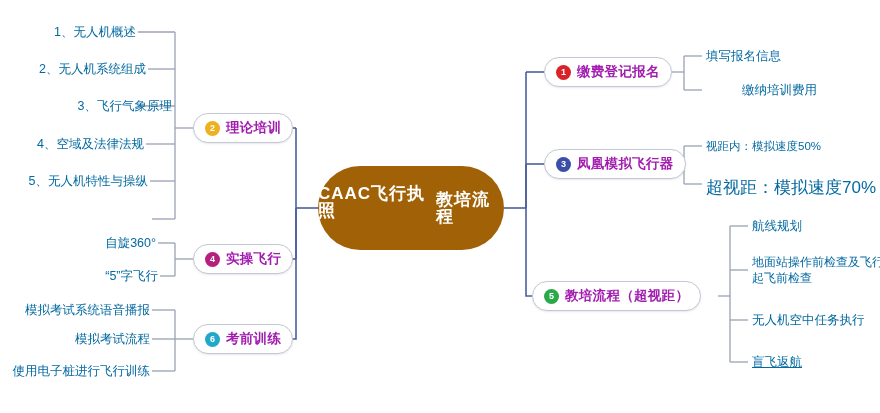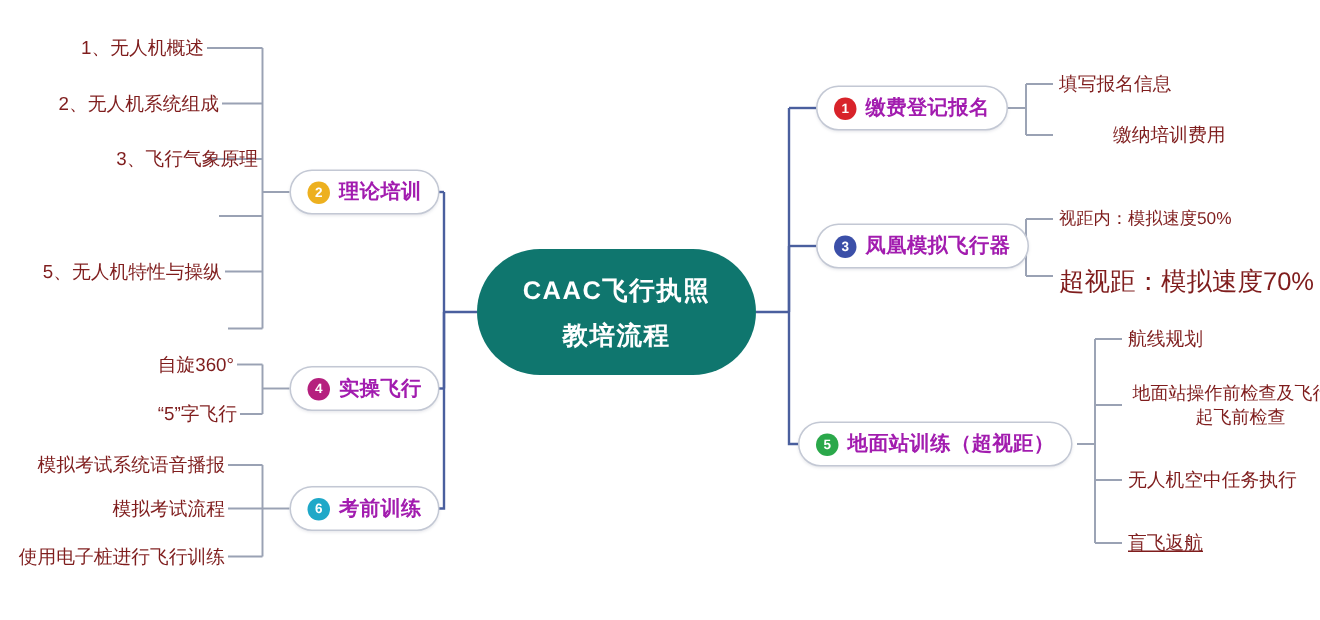--- a/index.html
+++ b/index.html
@@ -11,23 +11,23 @@
     position:relative;
   }
   #canvas{position:absolute;left:0;top:0;width:880px;height:413px;}
   svg.links{position:absolute;left:0;top:0;width:880px;height:413px;pointer-events:none;}
 
   
   .center-node{
     position:absolute;
     left:318px;top:166px;
     width:186px;height:84px;
-    background:#0f766e;
+    background:#a16207;
     border-radius:42px;
-    display:flex;flex-direction:column;
+    display:flex;flex-direction:row;
     align-items:center;justify-content:center;
     color:#ffffff;
     font-size:17px;
     font-weight:bold;
     letter-spacing:1px;
     line-height:1.0;
     box-sizing:border-box;
   }
   .center-node .l1{margin-bottom:13px;}
   .center-node .l2{}
@@ -61,26 +61,26 @@
     font-size:13.5px;
     color:#a21caf;
     font-weight:bold;
     letter-spacing:.3px;
   }
 
   
   .leaf{
     position:absolute;
     font-size:12.5px;
-    color:#7f1d1d;
+    color:#0369a1;
     white-space:nowrap;
     line-height:1.35;
   }
   .leaf.r{text-align:right;}
-  .leaf.l{text-align:center;}
+  .leaf.l{text-align:left;}
   .leaf.two{white-space:normal;width:150px;}
 </style>
 </head>
 <body>
 
 <div id="canvas">
 
   <svg class="links" viewBox="0 0 880 413">
     <g fill="none" stroke="#4a5f9e" stroke-width="1.6">
 
@@ -165,26 +165,27 @@
     <span class="ptext">缴费登记报名</span>
   </div>
 
   <div class="pill" style="left:544px;top:149px;">
     <span class="badge" style="background:#3b4fa8;">3</span>
     <span class="ptext">凤凰模拟飞行器</span>
   </div>
 
   <div class="pill" style="left:532px;top:281px;">
     <span class="badge" style="background:#2aa84a;">5</span>
-    <span class="ptext">地面站训练（超视距）</span>
+    <span class="ptext">教培流程（超视距）</span>
   </div>
 
   <div class="leaf r" style="left:0px;top:24px;width:136px;">1、无人机概述</div>
   <div class="leaf r" style="left:0px;top:61px;width:146px;">2、无人机系统组成</div>
   <div class="leaf r" style="left:0px;top:98px;width:136px;margin-left:36px;">3、飞行气象原理</div>
+  <div class="leaf r" style="left:0px;top:136px;width:144px;">4、空域及法律法规</div>
   <div class="leaf r" style="left:0px;top:173px;width:148px;">5、无人机特性与操纵</div>
 
   <div class="leaf r" style="left:0px;top:235px;width:156px;">自旋360°</div>
   <div class="leaf r" style="left:0px;top:268px;width:158px;">“5”字飞行</div>
 
   <div class="leaf r" style="left:0px;top:302px;width:150px;">模拟考试系统语音播报</div>
   <div class="leaf r" style="left:0px;top:331px;width:150px;">模拟考试流程</div>
   <div class="leaf r" style="left:0px;top:363px;width:150px;">使用电子桩进行飞行训练</div>
 
   <div class="leaf l" style="left:706px;top:48px;">填写报名信息</div>

